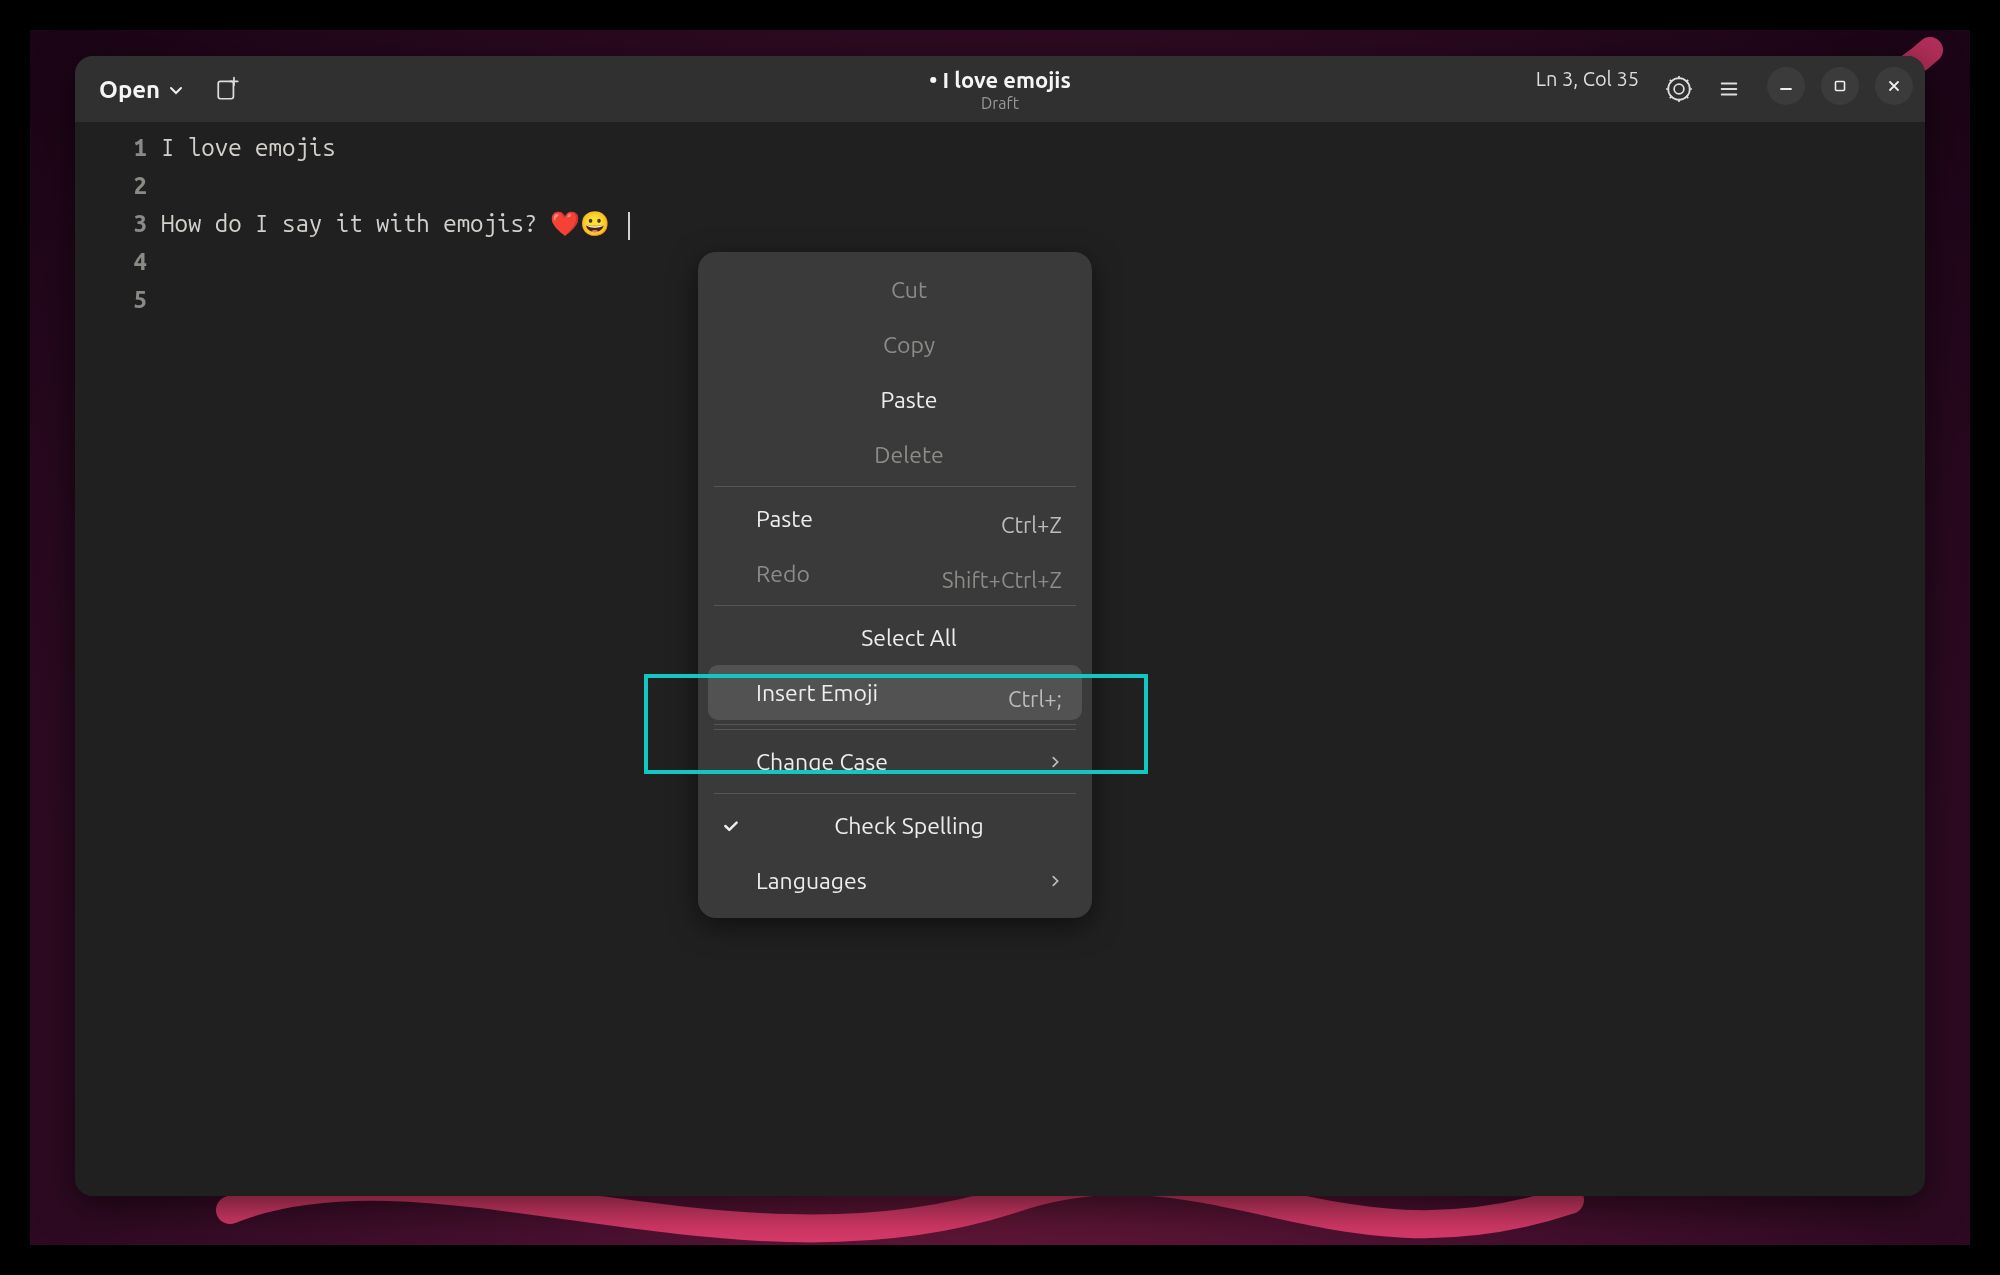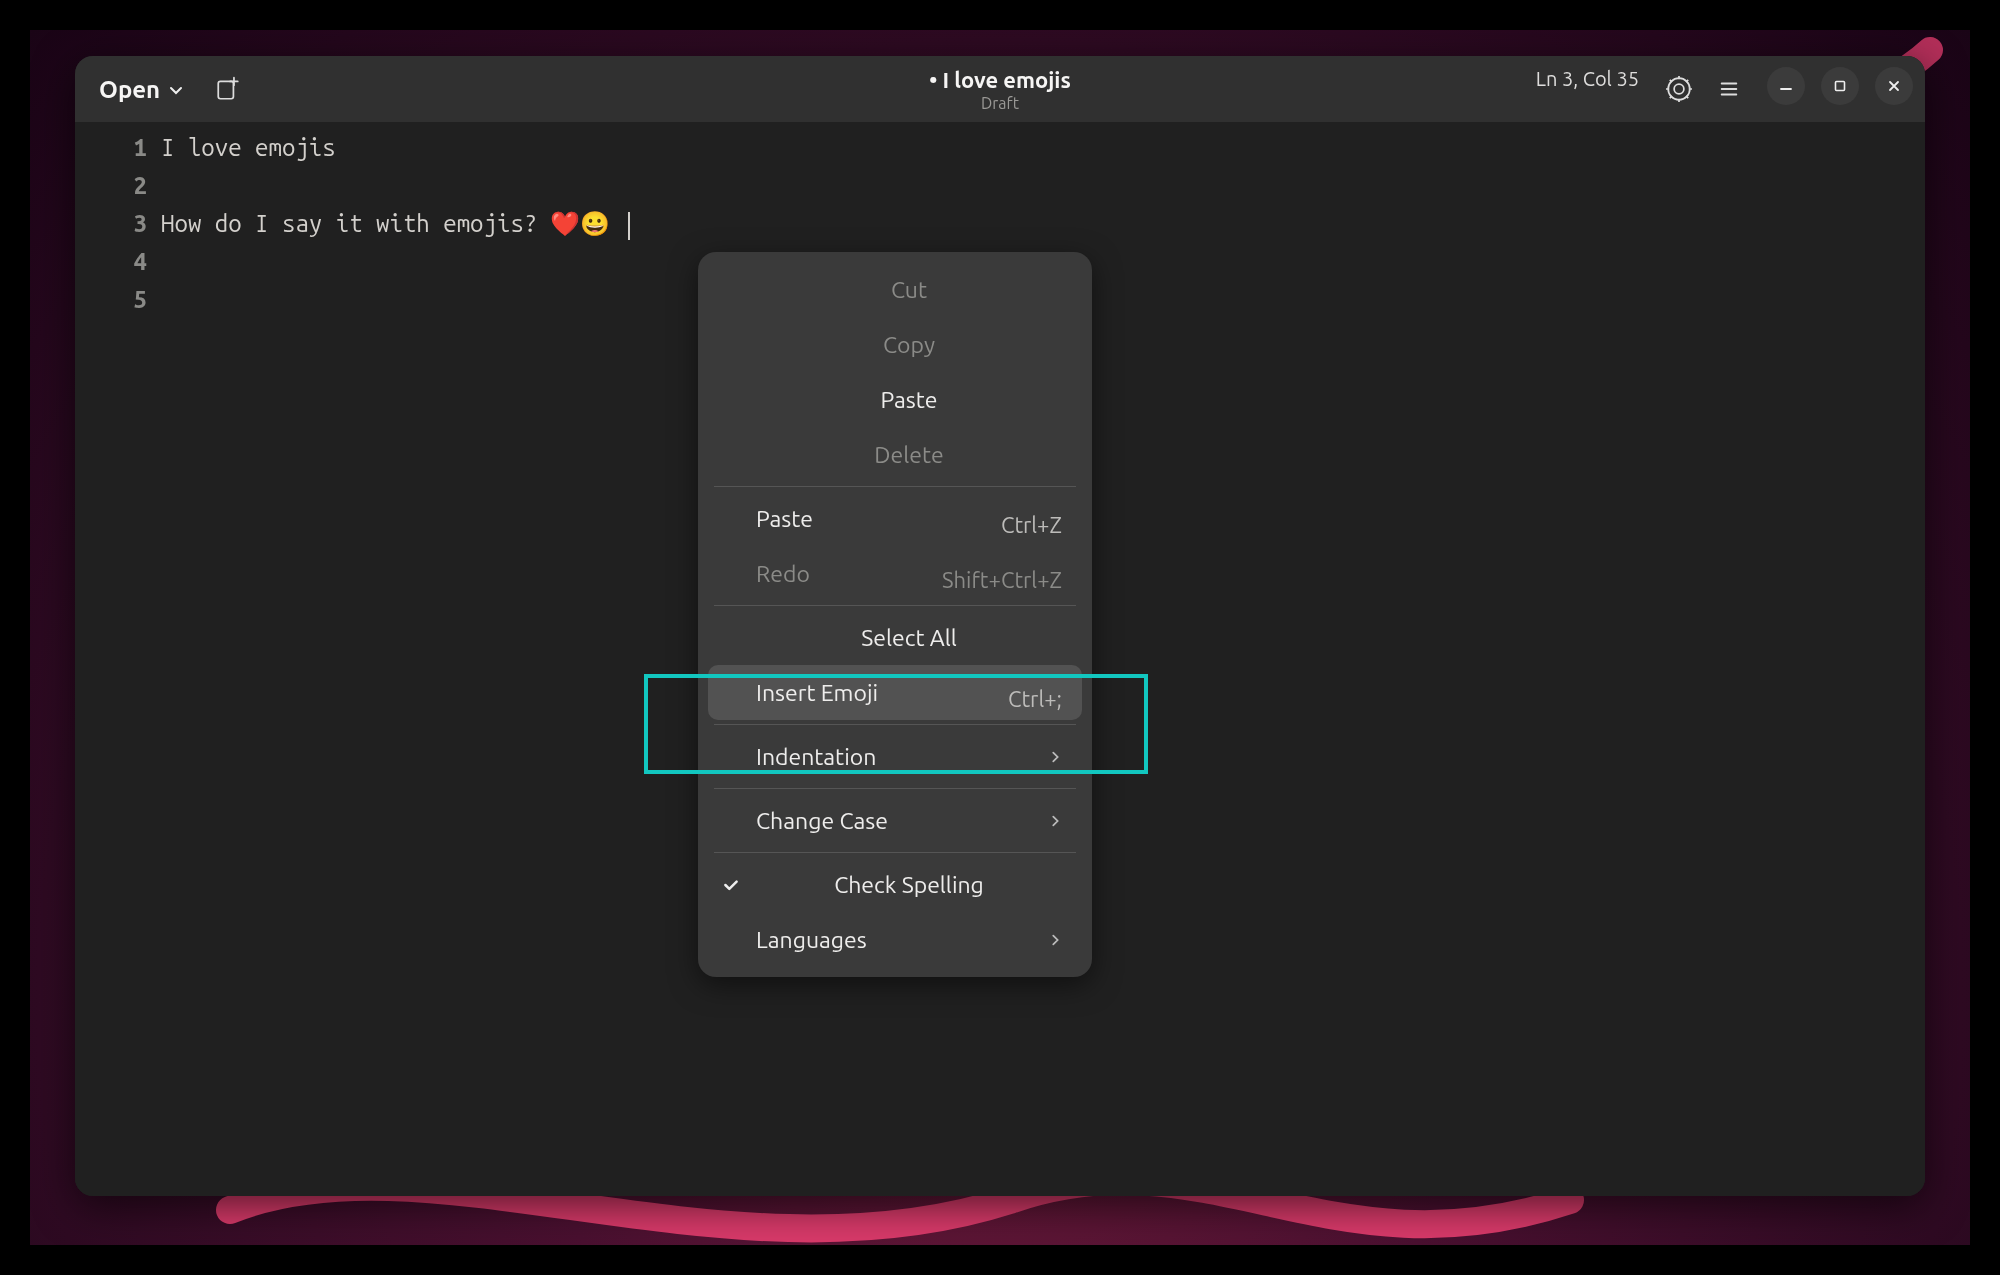--- a/index.html
+++ b/index.html
@@ -252,26 +252,20 @@
   </div>
   <div class="cm-sep"></div>
   <div class="cm-item">
     <span>Select All</span>
   </div>
   <div class="cm-item hover">
     <span>Insert Emoji</span>
     <span class="cm-accel">Ctrl+;</span>
   </div>
   <div class="cm-sep"></div>
-  <div class="cm-item">
-    <span>Indentation</span>
-    <svg class="arrow" width="14" height="14" viewBox="0 0 16 16">
-        <path d="M6 3l5 5-5 5" stroke="#bbb" stroke-width="2" fill="none" stroke-linecap="round"></path>
-      </svg>
-  </div>
   <div class="cm-sep"></div>
   <div class="cm-item">
     <span>Change Case</span>
     <svg class="arrow" width="14" height="14" viewBox="0 0 16 16">
         <path d="M6 3l5 5-5 5" stroke="#bbb" stroke-width="2" fill="none" stroke-linecap="round"></path>
       </svg>
   </div>
   <div class="cm-sep"></div>
   <div class="cm-item">
     <svg class="cm-check" width="18" height="18" viewBox="0 0 16 16">

